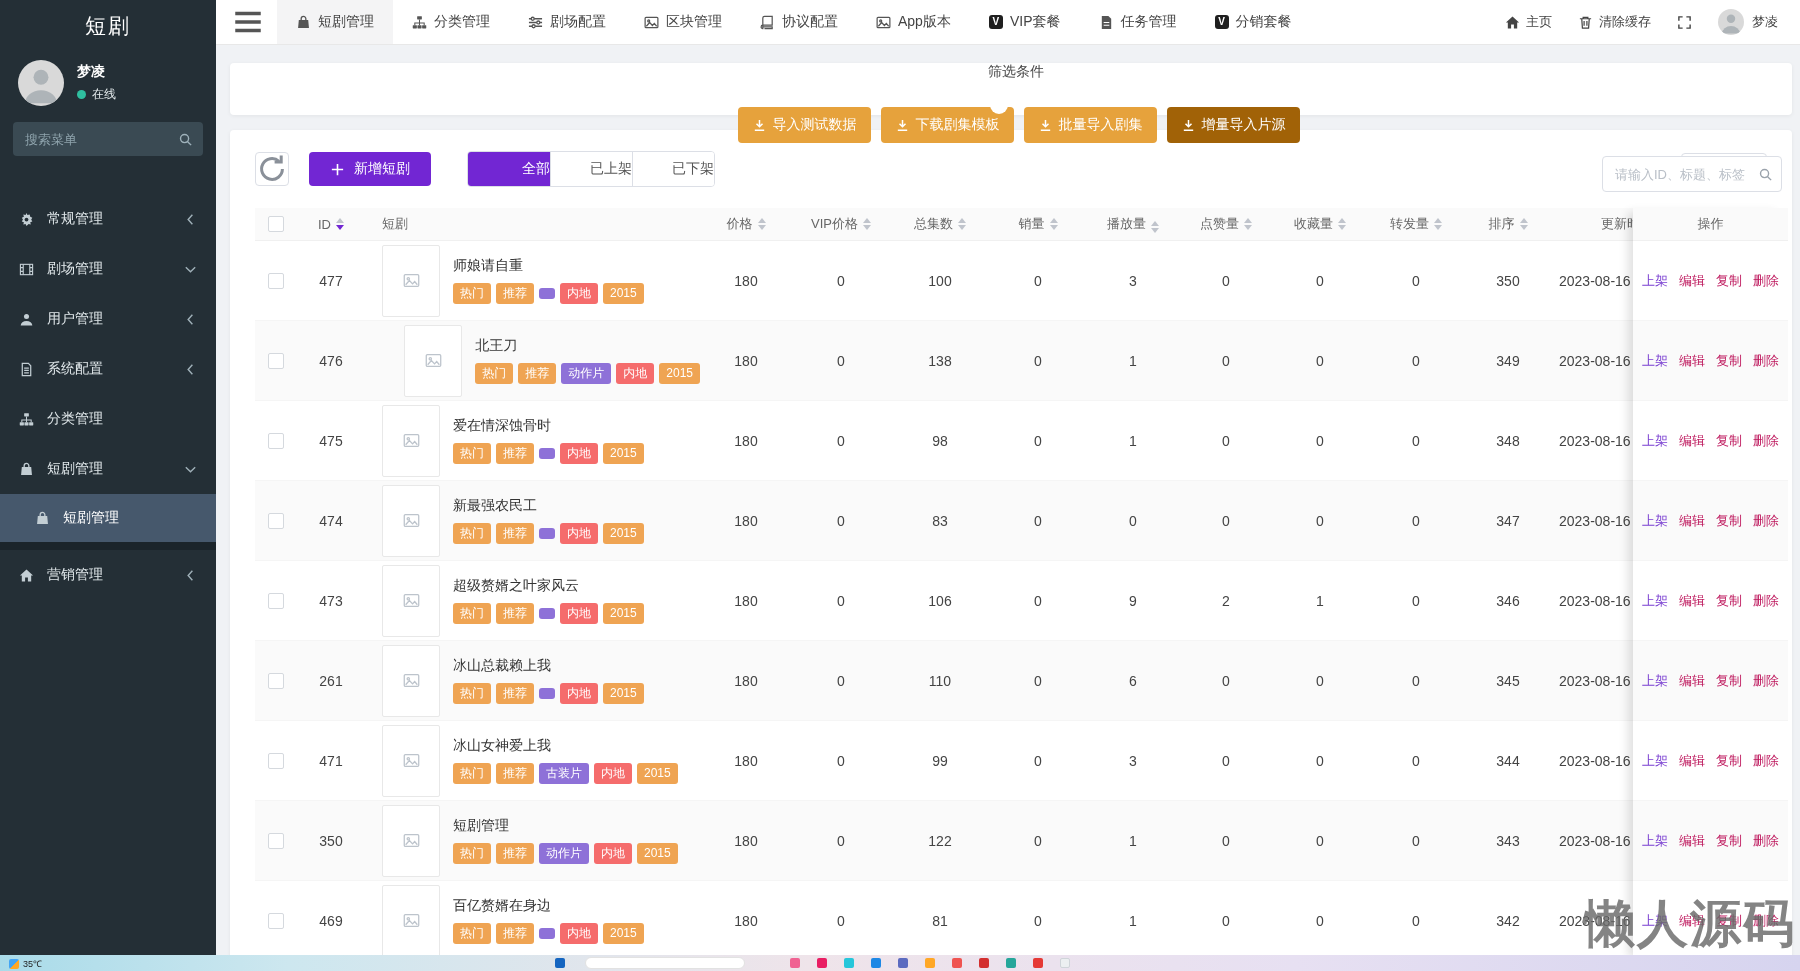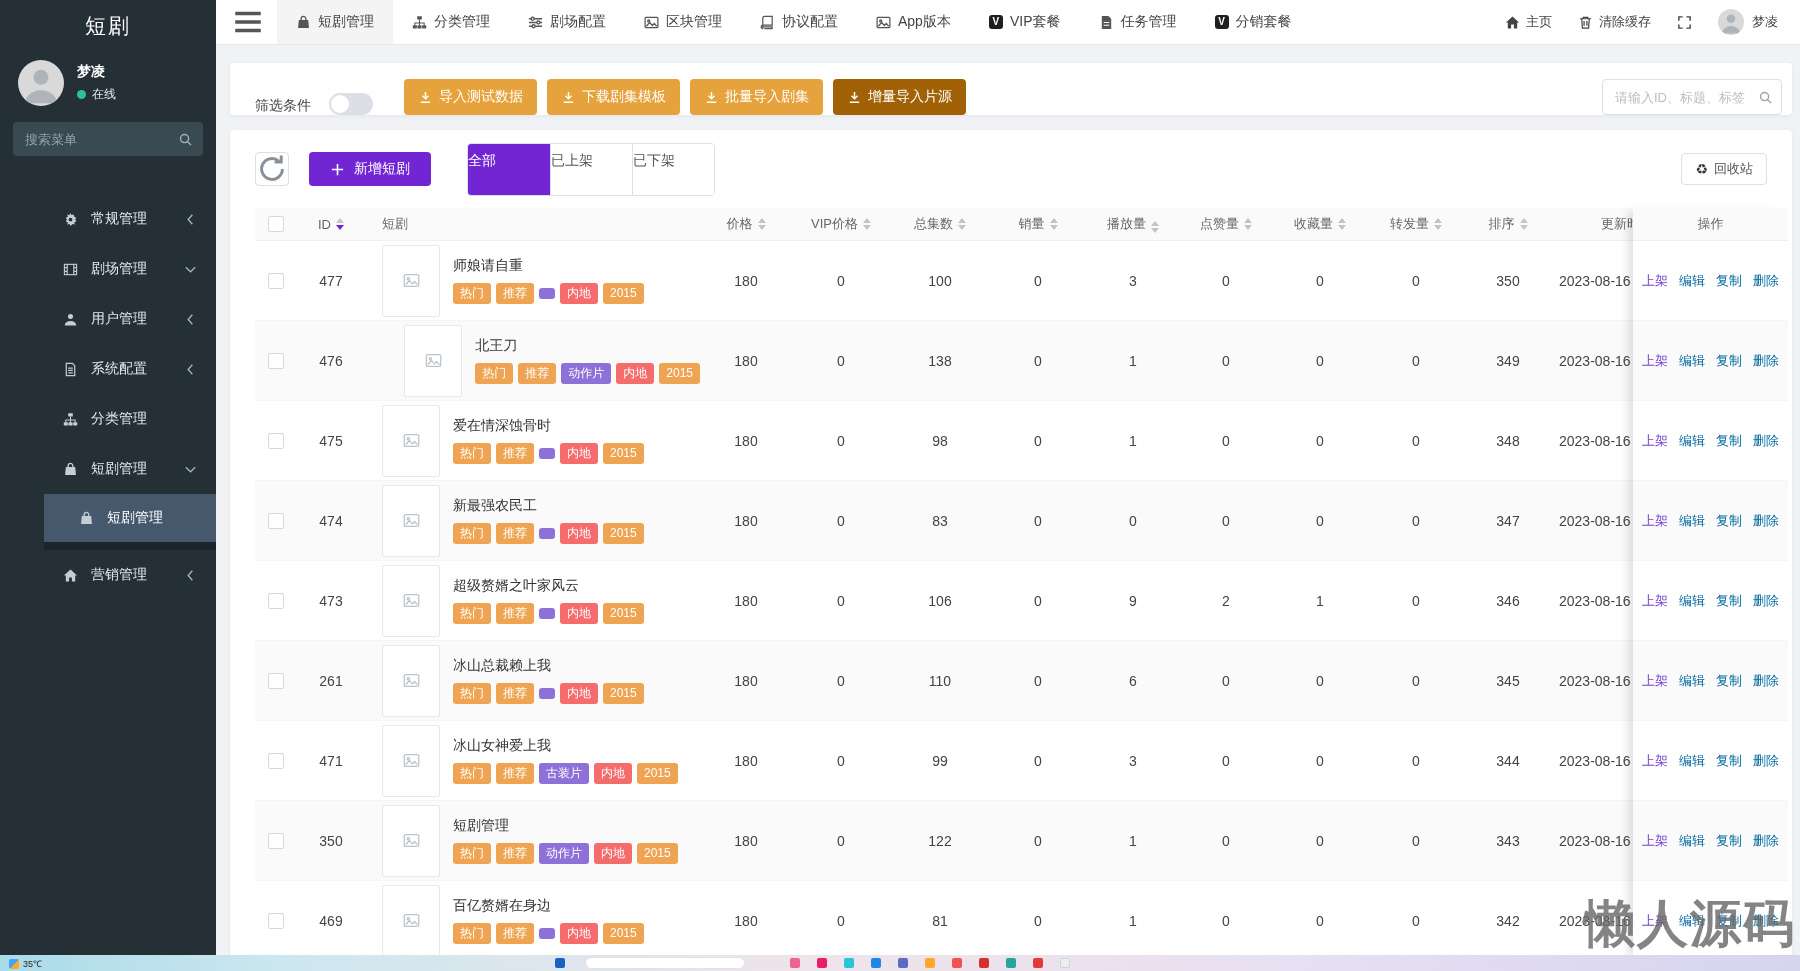--- a/index.html
+++ b/index.html
@@ -14,21 +14,21 @@
   .user-panel{display:flex;align-items:center;gap:13px;padding:8px 18px 12px;}
   .avatar{width:46px;height:46px;border-radius:50%;background:#d9d9d9;position:relative;overflow:hidden;flex:0 0 46px;}
   .avatar svg{width:46px;height:46px;color:#aeb4b8;}
   .user-name{font-size:14px;font-weight:bold;color:#fff;margin-bottom:5px;}
   .user-status{font-size:12px;color:#e8eef0;display:flex;align-items:center;gap:6px;}
   .dot{width:9px;height:9px;border-radius:50%;background:#2fbfa0;}
   .side-search{margin:4px 13px 0;position:relative;}
   .side-search input{width:100%;height:34px;background:#3a4a53;border:none;border-radius:4px;color:#cfd8dc;padding:0 32px 0 12px;font-size:13px;outline:none;}
   .side-search input::placeholder{color:#8fa4ad;}
   .side-search .ic{position:absolute;right:10px;top:10px;color:#9fb2bb;}
-  .menu{margin-top:38px;margin-left:44px;}
+  .menu{margin-top:38px;}
   .menu-item{height:50px;display:flex;align-items:center;padding:0 18px;font-size:14px;cursor:pointer;color:#e2e9ec;}
   .menu-item .mi-icon{width:16px;margin-right:13px;color:#c3ced4;}
   .menu-item .flex1{flex:1;}
   .menu-item .chev{color:#9fb0b8;}
   .submenu{background:#1b242a;padding-bottom:8px;}
   .submenu .menu-item{height:48px;padding-left:34px;}
   .submenu .menu-item.active{background:#46586c;color:#fff;}
 
   
   .topnav{position:absolute;left:216px;top:0;right:0;height:45px;background:#fff;border-bottom:1px solid #e8e8e8;display:flex;align-items:center;padding-left:15px;z-index:10;}
@@ -38,37 +38,37 @@
   .tab .ic{color:#555;}
   .tab.active{background:#f4f4f5;}
   .vb{display:inline-flex;width:14px;height:14px;background:#1f1f1f;border-radius:3px;color:#fff;font-size:10px;font-weight:bold;align-items:center;justify-content:center;}
   .nav-right{margin-left:auto;display:flex;align-items:center;gap:26px;padding-right:22px;font-size:13px;color:#444;}
   .nav-link{display:flex;align-items:center;gap:6px;cursor:pointer;}
   .nav-avatar{width:26px;height:26px;border-radius:50%;background:#d9d9d9;overflow:hidden;}
   .nav-avatar svg{width:26px;height:26px;color:#aeb4b8;}
   .nav-user{display:flex;align-items:center;gap:8px;}
 
   
-  .filter-card{position:absolute;left:230px;top:63px;width:1562px;height:52px;background:#fff;border-radius:4px;box-shadow:0 1px 4px rgba(0,0,0,.06);display:flex;align-items:flex-end;padding:0 10px 0 25px;gap:13px;z-index:5;}
+  .filter-card{position:absolute;left:230px;top:63px;width:1562px;height:52px;background:#fff;border-radius:4px;box-shadow:0 1px 4px rgba(0,0,0,.06);display:flex;align-items:center;padding:0 10px 0 25px;gap:13px;z-index:5;flex-direction:column;}
   .filter-label{font-size:14px;color:#444;margin-right:5px;}
   .toggle{width:44px;height:22px;border-radius:11px;background:#dcdfe6;position:relative;cursor:pointer;margin-right:18px;}
   .toggle .knob{position:absolute;left:2px;top:2px;width:18px;height:18px;border-radius:50%;background:#fff;}
   .imp-btn{height:36px;padding:0 14px;border:none;border-radius:4px;color:#fff;font-size:14px;display:flex;align-items:center;gap:6px;cursor:pointer;}
   .filter-search{margin-left:auto;position:relative;}
   .filter-search input{width:180px;height:36px;border:1px solid #dcdfe6;border-radius:4px;padding:0 30px 0 12px;font-size:13px;color:#333;outline:none;}
   .filter-search input::placeholder{color:#b9bfc7;}
   .filter-search .ic{position:absolute;right:9px;top:11px;color:#9aa2ab;}
 
   
   .main-card{position:absolute;left:230px;top:130px;width:1562px;height:841px;background:#fff;border-radius:4px 4px 0 0;box-shadow:0 1px 4px rgba(0,0,0,.06);}
   .toolbar{height:78px;display:flex;align-items:center;padding:0 25px;}
   .refresh-btn{width:34px;height:34px;border:1px solid #dcdfe6;border-radius:4px;background:#fff;display:flex;align-items:center;justify-content:center;color:#8a9099;cursor:pointer;}
   .add-btn{height:34px;margin-left:20px;padding:0 21px;background:#7226d3;border:none;border-radius:4px;color:#fff;font-size:14px;display:flex;align-items:center;gap:9px;cursor:pointer;}
   .segmented{display:flex;border:1px solid #dcdfe6;border-radius:4px;overflow:hidden;margin-left:36px;}
-  .segment{width:82px;height:51px;line-height:33px;text-align:left;font-size:14px;color:#555;background:#fff;border-left:1px solid #dcdfe6;cursor:pointer;}
+  .segment{width:82px;height:34px;line-height:33px;text-align:right;font-size:14px;color:#555;background:#fff;border-left:1px solid #dcdfe6;cursor:pointer;}
   .segment:first-child{border-left:none;}
   .segment.active{background:#7226d3;color:#fff;}
   .recycle-btn{margin-left:auto;height:32px;padding:0 13px;border:1px solid #dcdfe6;border-radius:4px;background:#fff;font-size:13px;color:#555;display:flex;align-items:center;gap:6px;cursor:pointer;}
   .recycle-btn .rg{font-size:14px;line-height:1;color:#333;}
 
   
   .table-zone{position:absolute;left:25px;top:78px;width:1533px;height:763px;}
   .scroll-clip{position:absolute;left:0;top:0;width:1378px;height:763px;overflow:hidden;}
   .grid-inner{width:1447px;}
   .thead{display:flex;height:33px;align-items:center;background:#fafafa;border-bottom:1px solid #f0f0f0;}
@@ -87,21 +87,21 @@
   .thumb-box svg{width:17px;height:17px;}
   .d-title{font-size:14px;color:#333;margin-bottom:8px;}
   .tagrow{display:flex;align-items:center;gap:5px;}
   .tag{height:21px;line-height:21px;padding:0 7px;border-radius:3px;color:#fff;font-size:12px;white-space:nowrap;}
   .tag.empty{width:16px;height:11px;padding:0;}
   .ucell{text-align:left;padding-left:7px;}
   .fixed-col{position:absolute;top:0;right:0;width:155px;background:#fff;box-shadow:-9px 0 9px -4px rgba(0,0,0,.12);}
   .fixed-col .thead{justify-content:center;}
   .action-row{height:80px;display:flex;align-items:center;justify-content:space-between;padding:0 9px;border-bottom:1px solid #f5f5f5;}
   .action-row:nth-child(even){background:#fafafa;}
-  .alink{font-size:13px;color:#0369a1;cursor:pointer;white-space:nowrap;}
+  .alink{font-size:13px;color:#be185d;cursor:pointer;white-space:nowrap;}
   .alink.primary{color:#7a3fd1;}
 
   
   .watermark{position:absolute;right:4px;bottom:12px;font-size:51px;font-weight:bold;color:rgba(105,105,105,.82);letter-spacing:2px;z-index:50;}
   .taskbar{position:absolute;left:0;bottom:0;width:100%;height:16px;z-index:40;background:linear-gradient(90deg,#a9dbe9 0%,#cde7ef 16%,#efe4ea 45%,#e7e0f2 72%,#d6d4ef 100%);}
   .tb-weather{position:absolute;left:9px;top:2px;display:flex;align-items:center;gap:4px;font-size:9px;color:#222;}
   .tb-wicon{width:10px;height:10px;border-radius:2px;background:linear-gradient(135deg,#42a5f5 50%,#ffa726 50%);}
   .tb-search{position:absolute;left:585px;top:2px;width:160px;height:12px;background:#fff;border:1px solid #e2e2e2;border-radius:7px;cursor:pointer;}
   .tb-app{position:absolute;top:3px;width:10px;height:10px;border-radius:2px;cursor:pointer;}
 </style>

